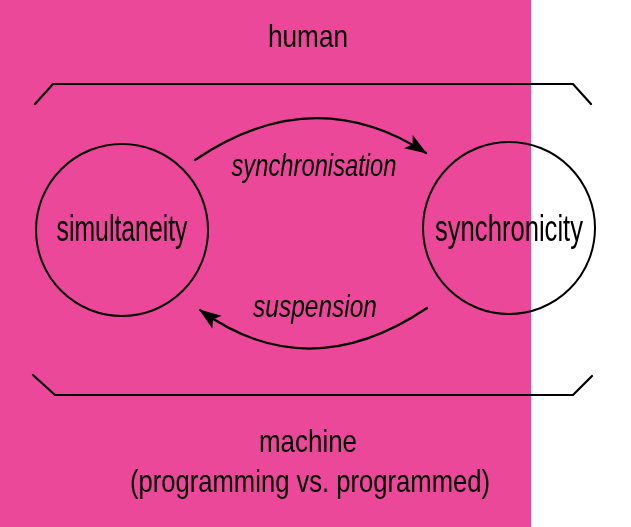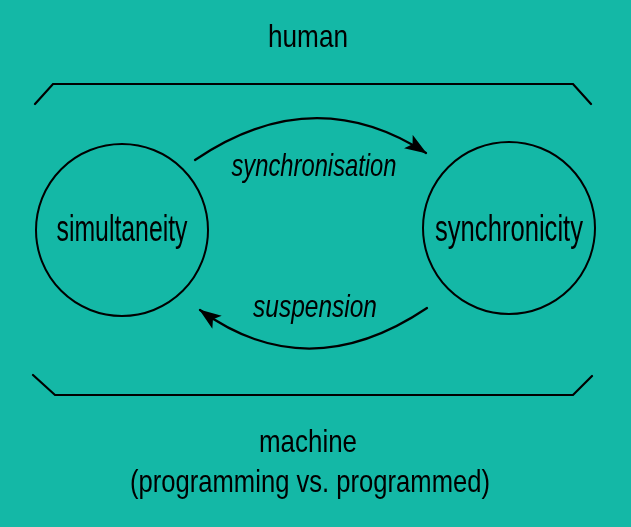--- a/index.html
+++ b/index.html
@@ -4,23 +4,23 @@
 <style>
   html, body {
     margin: 0;
     padding: 0;
     background: #ffffff;
     width: 631px;
     height: 527px;
     overflow: hidden;
   }
   .diagram-wrap {
-    width: 631px;
+    width: 531px;
     height: 527px;
-    background: #14b8a6;
+    background: #ec4899;
   }
   svg {
     display: block;
     font-family: "Liberation Sans", sans-serif;
   }
   .domain-label {
     font-size: 32px;
     fill: #000000;
   }
   .node-label {

